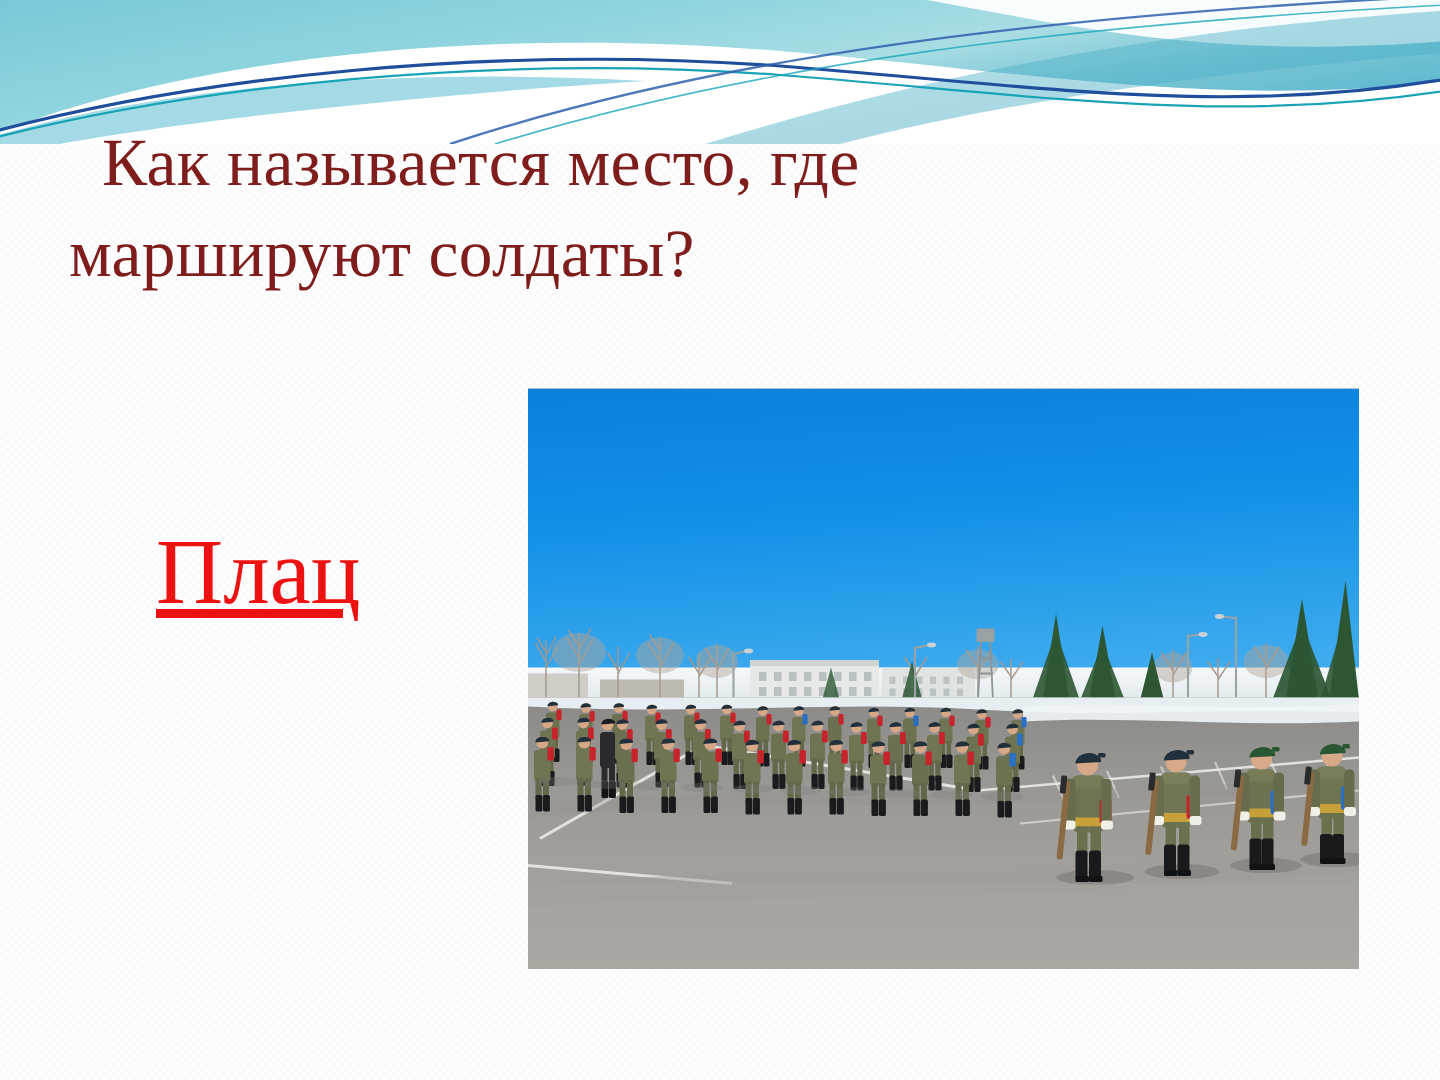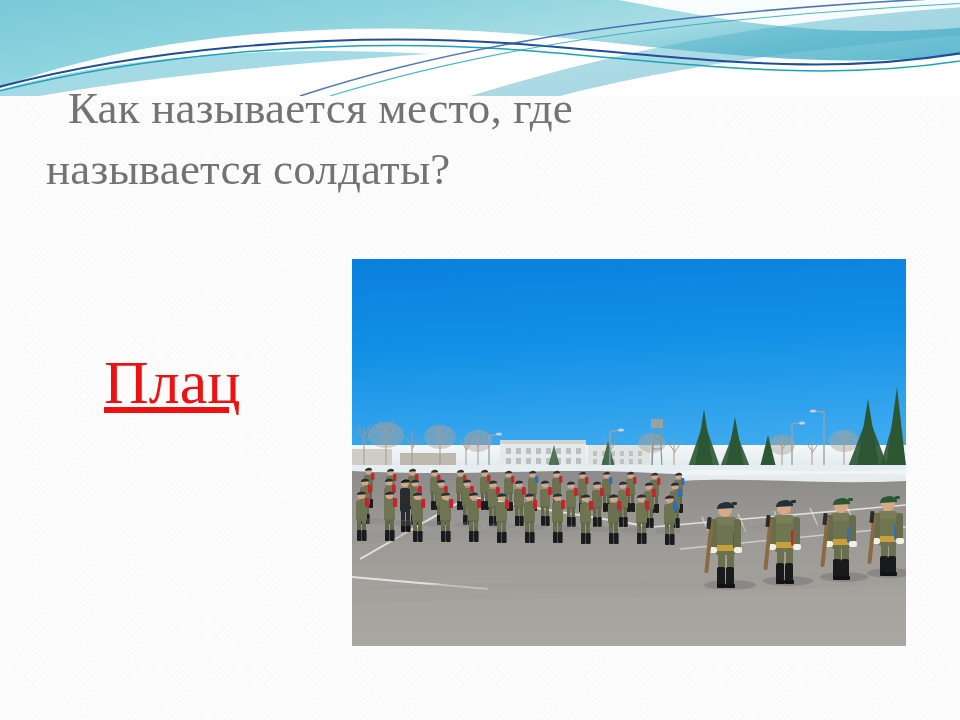--- a/index.html
+++ b/index.html
@@ -44,21 +44,21 @@
   .header-deco svg { display: block; }
 
   
   .title-block {
     position: absolute;
     left: 46px;
     top: 78px;
     width: 790px;
   }
   .title-line {
-    color: #737373;
+    color: #7f1d1d;
     font-family: "Liberation Serif", serif;
     font-size: 45px;
     line-height: 61px;
     font-weight: 400;
     letter-spacing: 0.2px;
     white-space: nowrap;
   }
   .title-line-1 { text-indent: 22px; }
 
   
@@ -131,21 +131,21 @@
         <path d="M -20,96 C 130,56 330,36 520,50 C 700,64 830,86 990,56" fill="none" stroke="#18a3b6" stroke-width="1.5"></path>
 
         <path d="M 300,96 C 470,40 680,10 990,-4" fill="none" stroke="#2f62ad" stroke-width="1.6" opacity="0.85"></path>
         <path d="M 330,96 C 500,44 700,16 990,2" fill="none" stroke="#1aa6bb" stroke-width="1.1" opacity="0.8"></path>
       </g>
     </svg>
   </div>
 
   <div class="title-block">
     <div class="title-line title-line-1">Как называется место, где</div>
-    <div class="title-line title-line-2">называется солдаты?</div>
+    <div class="title-line title-line-2">маршируют солдаты?</div>
   </div>
 
   <div class="answer">Плац</div>
 
   <div class="photo-frame">
     <div class="photo">
       <svg viewBox="0 0 554 387" preserveAspectRatio="none" xmlns="http://www.w3.org/2000/svg" aria-hidden="true">
         <defs>
           <linearGradient id="sky" x1="0" y1="0" x2="0.15" y2="1">
             <stop offset="0" stop-color="#0a80dd"></stop>

